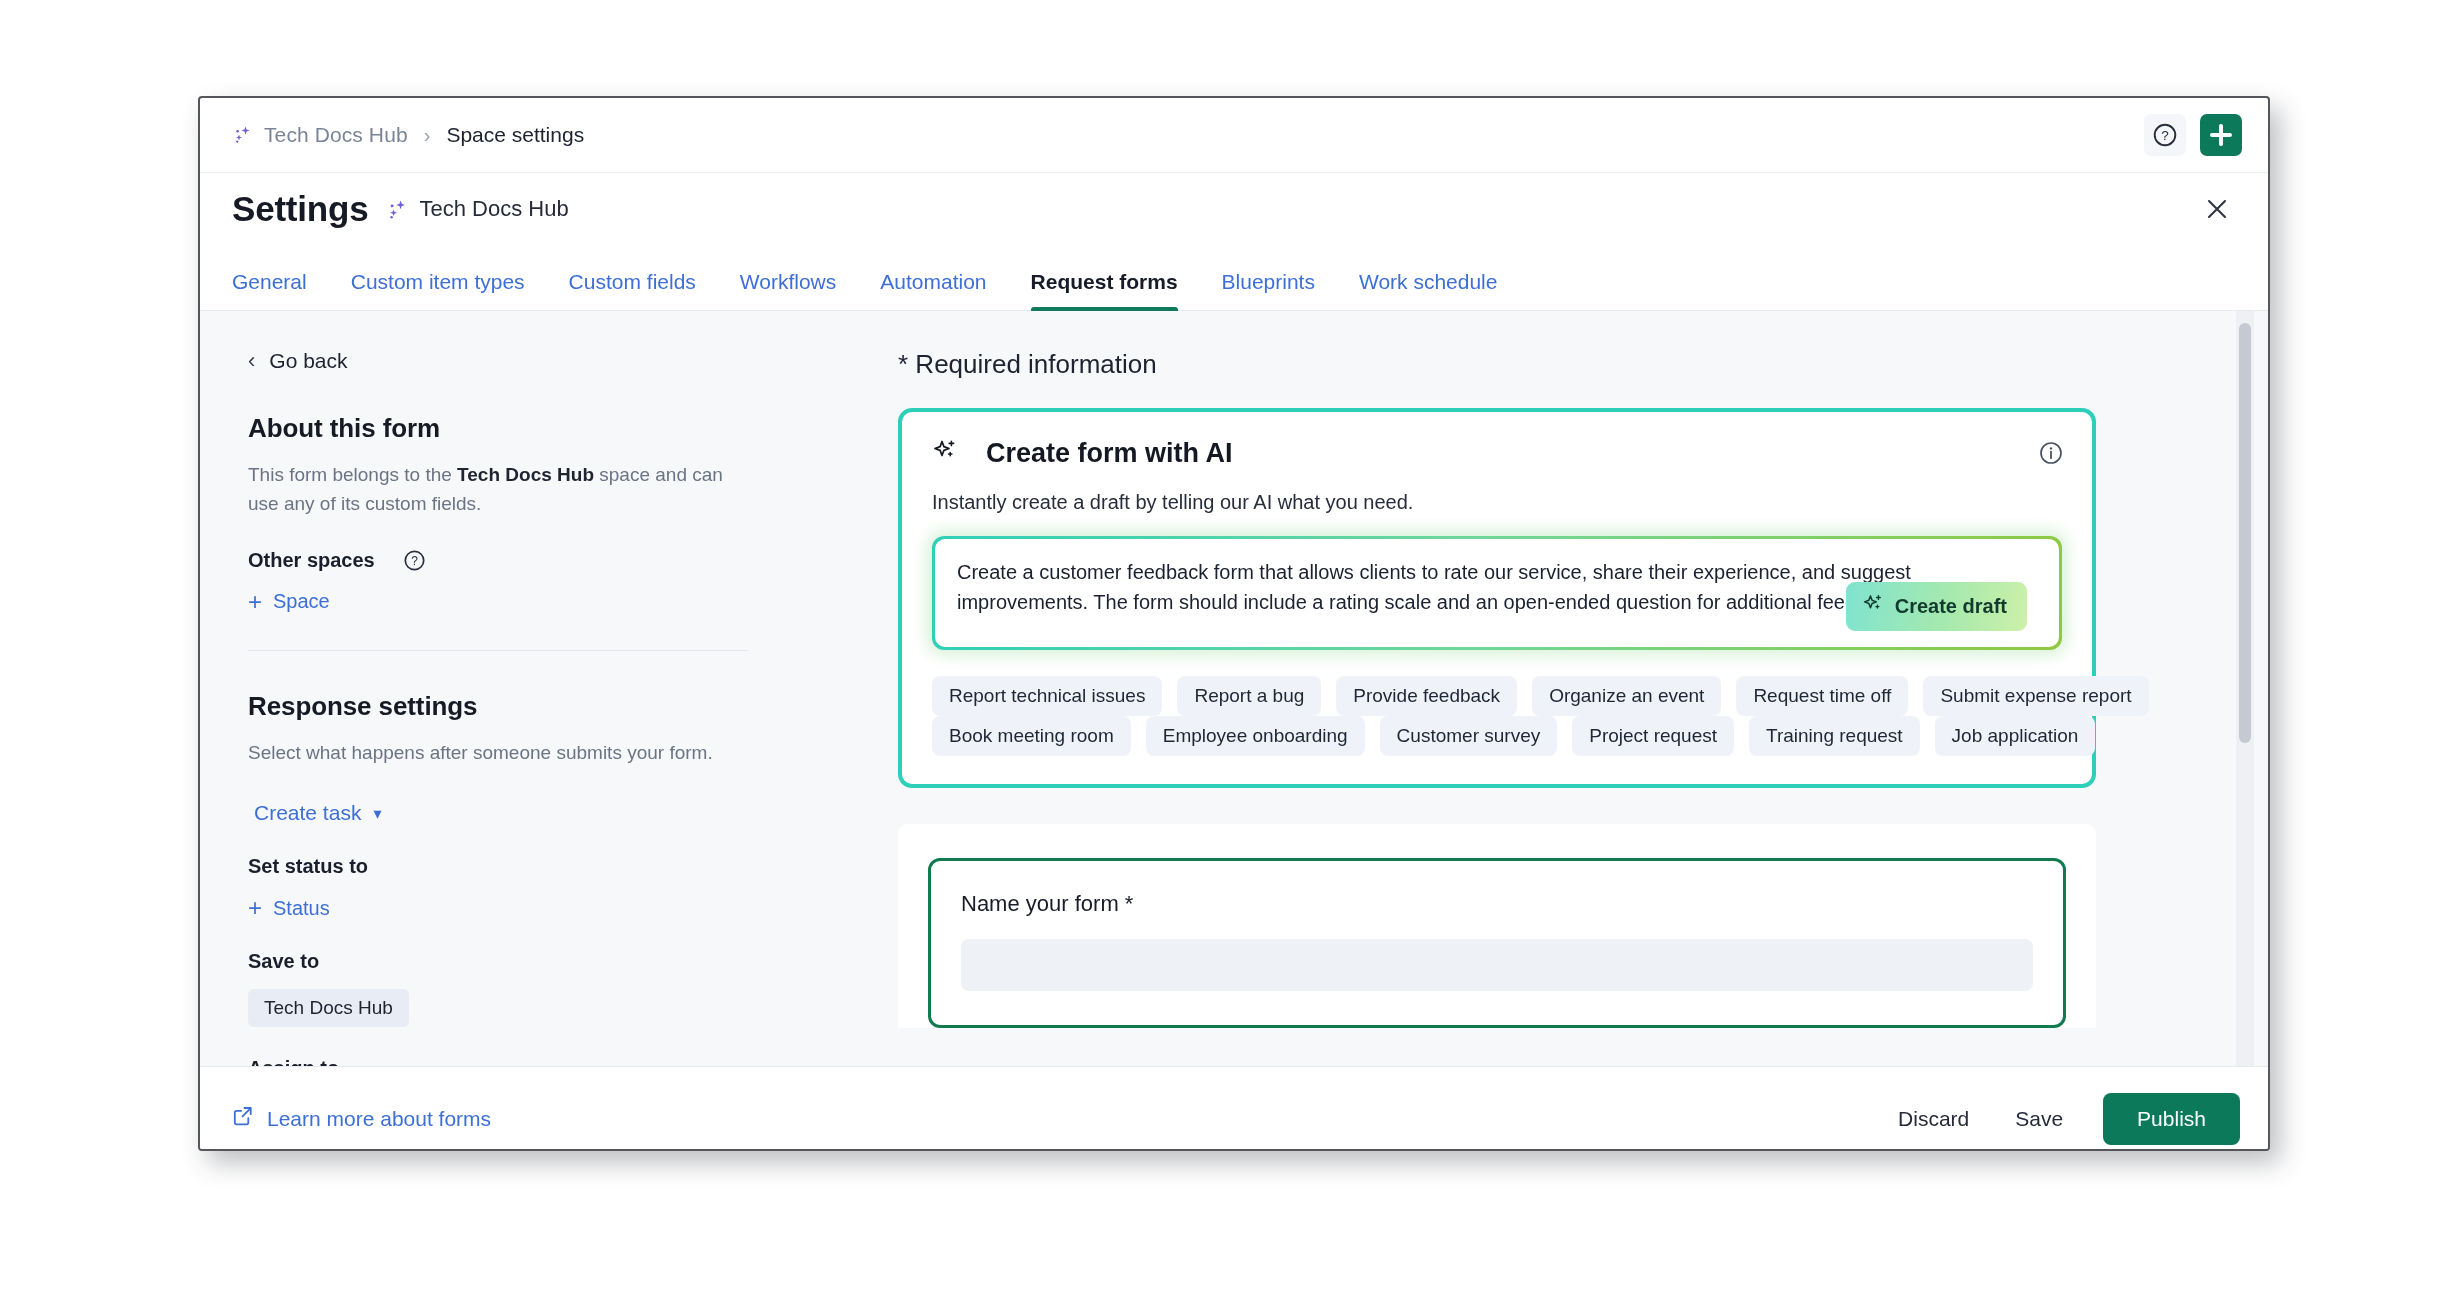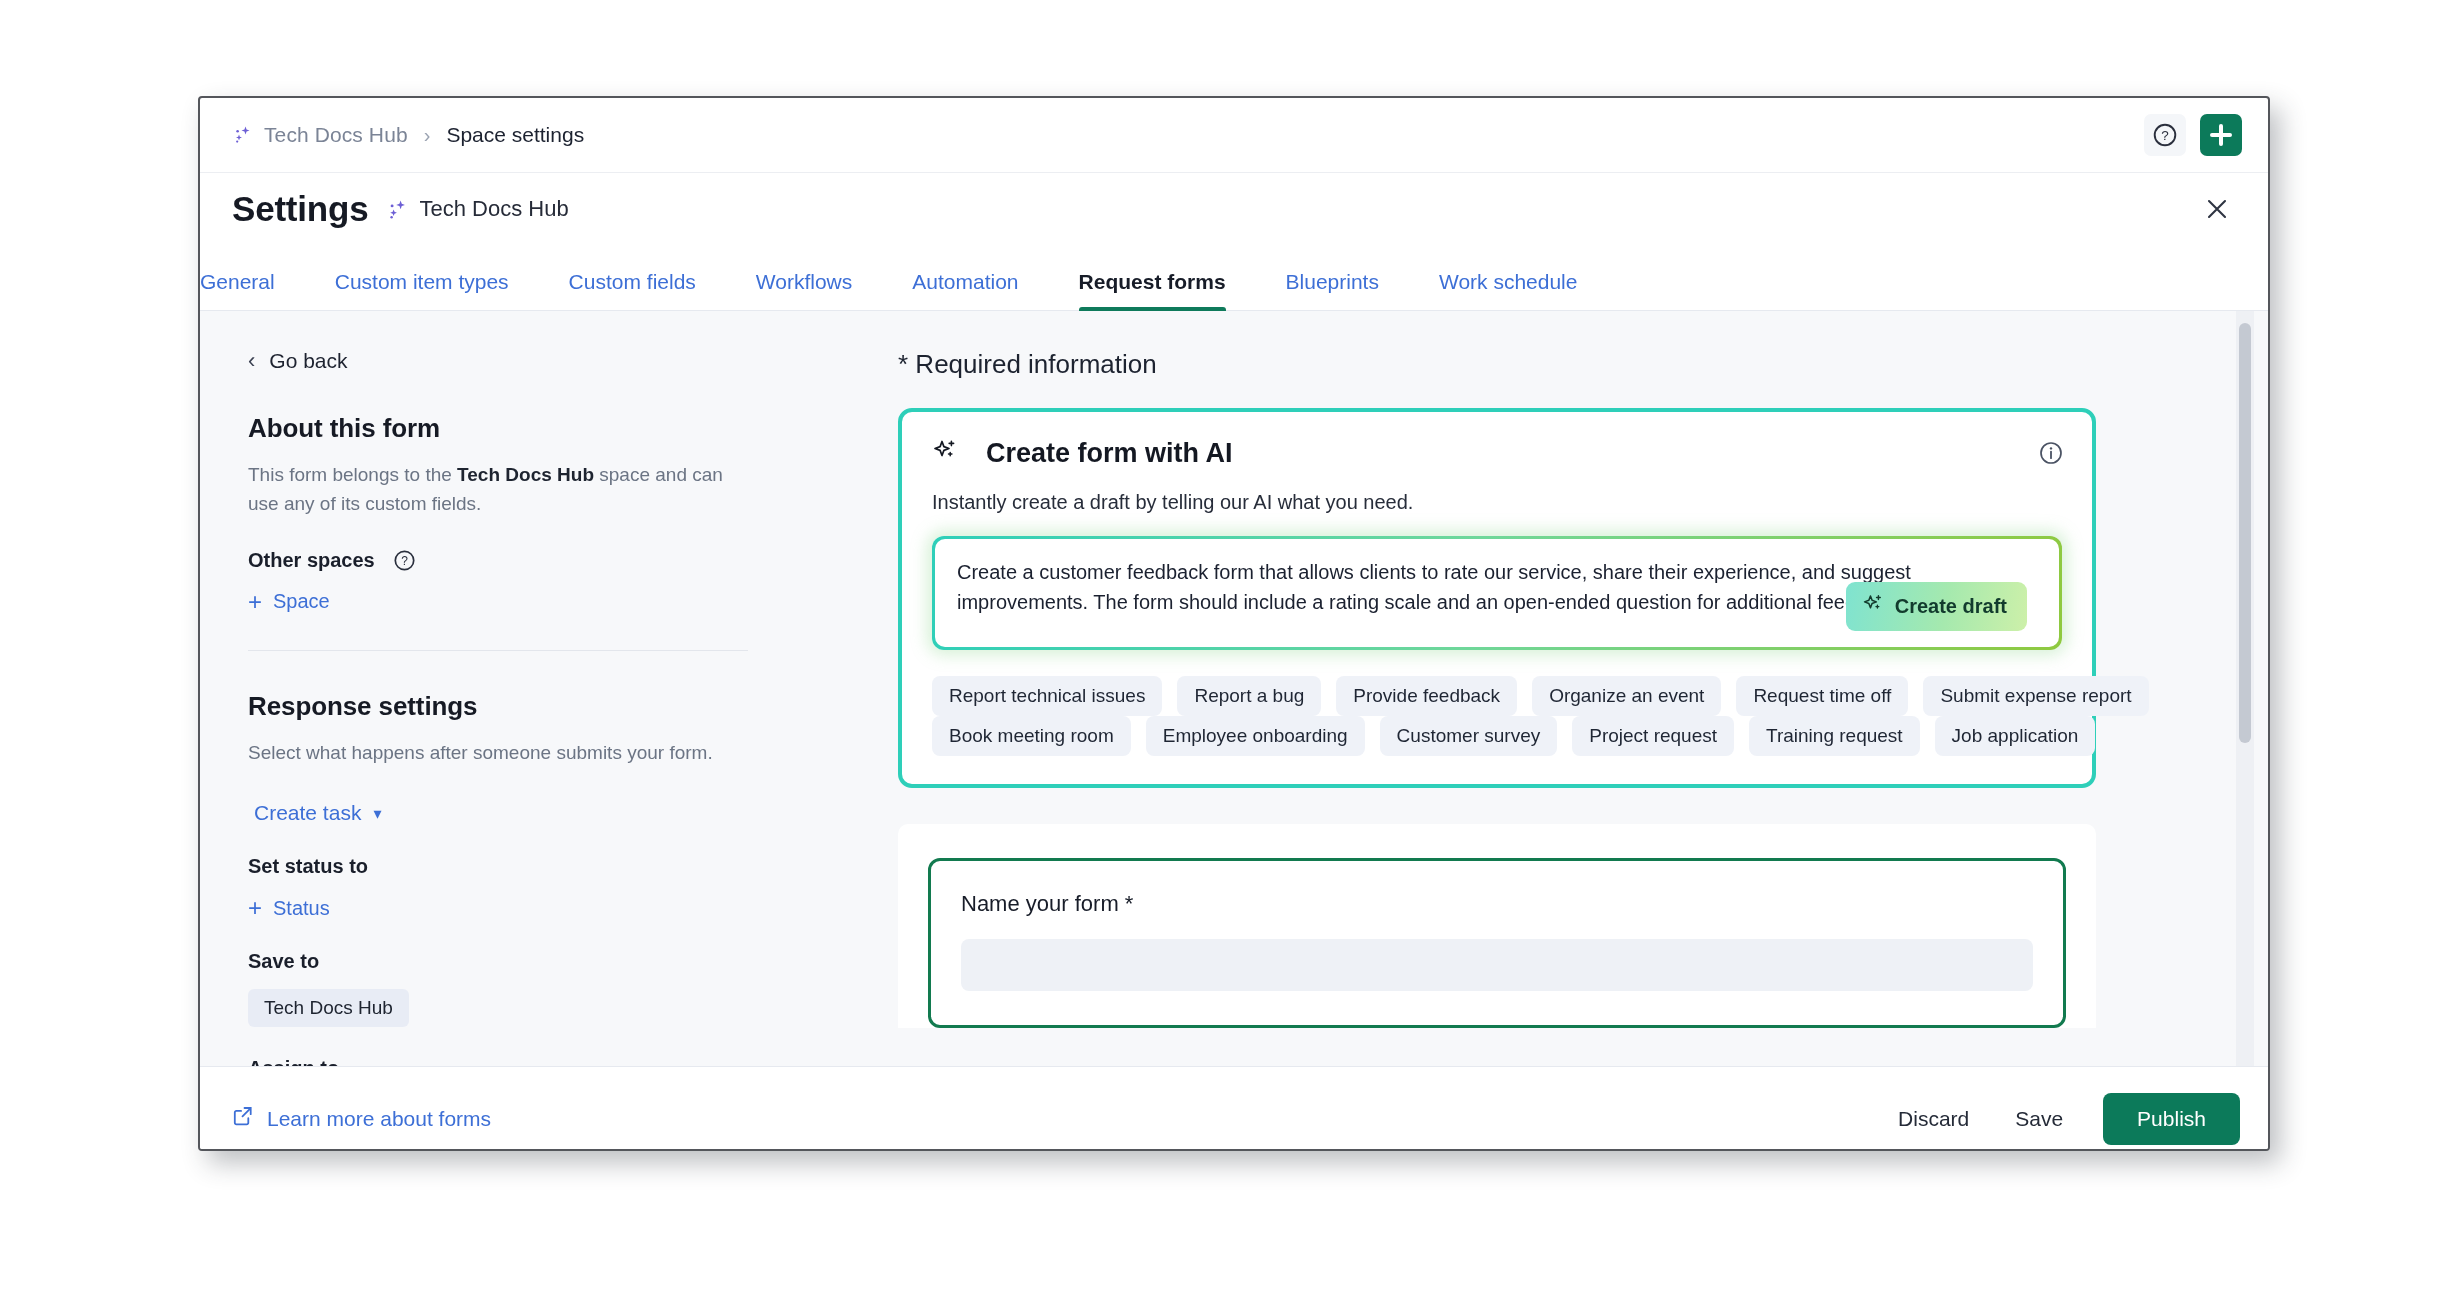--- a/index.html
+++ b/index.html
@@ -59,22 +59,22 @@
   
   #title-row { height: 72px; display: flex; align-items: center; padding-left: 32px; gap: 18px; position: relative; }
   #settings-title { font-size: 35px; font-weight: bold; color: #161a24; letter-spacing: -.2px; }
   .space-chip { display: flex; align-items: center; gap: 11px; }
   .space-chip-label { font-size: 22px; color: #262b38; }
   #close-x { position: absolute; right: 32px; top: 50%; transform: translateY(-50%);
              width: 38px; height: 38px; display:flex; align-items:center; justify-content:center; }
 
   
   #tabs {
-    height: 66px; display: flex; align-items: flex-end; gap: 16px;
-    border-bottom: 1px solid #e6e9ef;
+    height: 66px; display: flex; align-items: flex-end; gap: 0;
+    padding-left: 32px; border-bottom: 1px solid #e6e9ef;
   }
   .tab {
     font-size: 21px; color: #3d6fd6; padding: 0 22px 16px 22px;
     position: relative; white-space: nowrap;
   }
   .tab:first-child { padding-left: 0; }
   .tab.active { color: #171c28; font-weight: bold; }
   .tab.active::after {
     content: ""; position: absolute; left: 22px; right: 22px; bottom: -2px;
     height: 5px; background: #0f7a5b; border-radius: 3px 3px 0 0;
@@ -89,21 +89,21 @@
   
   #left-col {
     width: 690px; flex: none; background: #f7f8fa;
     padding: 38px 50px 0 48px; position: relative;
   }
   #go-back { display: flex; align-items: center; gap: 14px; color: #1e2330; font-size: 21px; }
   .chev-l { font-size: 22px; color: #3c4252; line-height: 1; }
   .sec-h { font-size: 26px; font-weight: bold; color: #161a24; margin-top: 40px; letter-spacing: -.1px; }
   .sec-p { font-size: 19px; line-height: 1.55; color: #6b7484; margin-top: 16px; max-width: 500px; }
   .sec-p b { color: #1e2430; }
-  .lbl-row { display: flex; align-items: center; gap: 18px; margin-top: 30px; }
+  .lbl-row { display: flex; align-items: center; gap: 28px; margin-top: 30px; }
   .lbl { font-size: 20px; font-weight: bold; color: #1a1f2b; }
   .q-ico { width: 23px; height: 23px; }
   .add-link { display: flex; align-items: center; gap: 11px; margin-top: 18px; color: #3d6fd6; font-size: 20px; }
   .plus-sm { font-size: 24px; line-height: 1; color: #3d6fd6; font-weight: 400; }
   .divider { height: 1px; background: #e3e6ec; margin: 36px 0 0 0; width: 500px; }
   .dd-link { display: flex; align-items: center; gap: 12px; margin-top: 34px; color: #3d6fd6; font-size: 21px; margin-left: 6px; }
   .chev-d { font-size: 16px; color: #3d6fd6; }
   .pill {
     display: inline-block; margin-top: 16px; background: #e8ecf5; color: #1e2430;
     font-size: 19px; padding: 8px 16px; border-radius: 6px;

